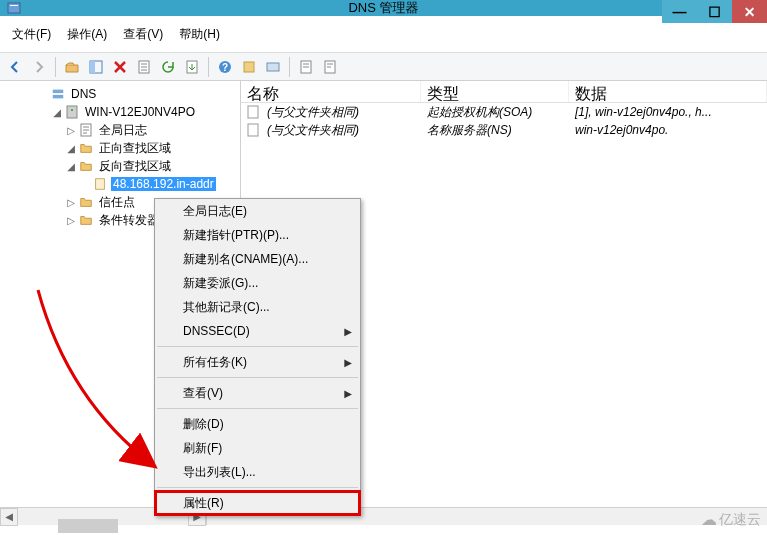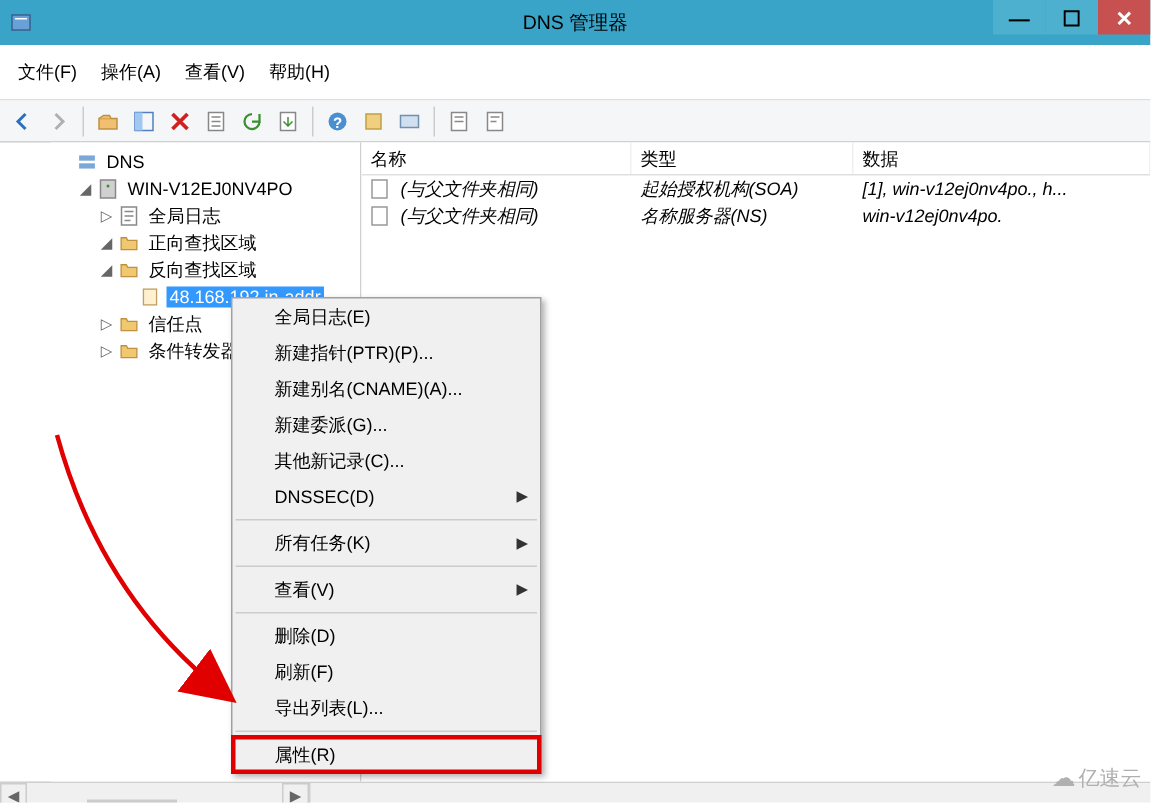--- a/index.html
+++ b/index.html
@@ -1,19 +1,19 @@
 <!DOCTYPE html>
 <html><head>
 <meta charset="utf-8">
 <style>
 * { box-sizing: border-box; margin: 0; padding: 0; font-family: "Microsoft YaHei", "SimSun", Arial, sans-serif; }
 body { width: 767px; height: 535px; background: #fff; position: relative; overflow: hidden; font-size: 12px; }
 
 
-.titlebar { height: 30px; background: #39a4c7; display: flex; align-items: center; position: relative; }
+.titlebar { height: 16px; background: #39a4c7; display: flex; align-items: center; position: relative; }
 .titlebar .app-icon { width: 16px; height: 16px; margin-left: 6px; }
 .titlebar .title { position: absolute; left: 50%; transform: translateX(-50%); color: #000; font-size: 13px; }
 .titlebar .win-controls { position: absolute; right: 0; top: 0; display: flex; }
 .titlebar .win-btn { width: 35px; height: 23px; display: flex; align-items: center; justify-content: center; font-size: 14px; font-weight: bold; }
 .win-min { background: #4eb0cf; color:#000;}
 .win-max { background: #4eb0cf; color:#000;}
 .win-close { background: #c75050; color: #fff; }
 
 
 .menubar { height: 37px; background: #fff; display: flex; align-items: center; border-bottom: 1px solid #ddd; padding-left: 4px; }
@@ -32,21 +32,21 @@
 
 .tree-node { display: flex; align-items: center; height: 18px; padding: 1px 0; white-space: nowrap; }
 .tree-node .exp { width: 14px; text-align: center; color:#666; font-size:10px;}
 .tree-node .ticon { width: 16px; height: 16px; margin-right: 3px; display:flex;align-items:center;justify-content:center;}
 .tree-node .label { padding: 0 2px; }
 .tree-node.selected .label { background: #3399ff; color: #fff; }
 .indent-0 { padding-left: 2px;} .indent-1 { padding-left: 16px;} .indent-2 { padding-left: 30px;} .indent-3 { padding-left: 44px;}
 
 
 .list-header { display: flex; height: 22px; border-bottom: 1px solid #e0e0e0; background:#fff; }
-.list-header .col { padding: 3px 6px; border-right: 1px solid #f0f0f0; font-size:12px;}
+.list-header .col { padding: 3px 6px; border-right: 1px solid #f0f0f0; font-size:16px;}
 .col-name { width: 180px;} .col-type { width: 148px;} .col-data { flex:1;}
 
 
 .list-row { display: flex; align-items: center; height: 18px; padding: 1px 0; font-style: italic; }
 .list-row .cell { padding: 0 6px; overflow: hidden; white-space: nowrap; text-overflow: ellipsis; }
 .list-row .ricon { width:16px; height:16px; margin-left:4px; display:flex;align-items:center;justify-content:center;}
 
 
 .hscroll { height: 18px; background: #f0f0f0; border-top: 1px solid #d0d0d0; display: flex; }
 .hscroll .thumb-area { width: 207px; display:flex; align-items:center; border-right:1px solid #d0d0d0;}

